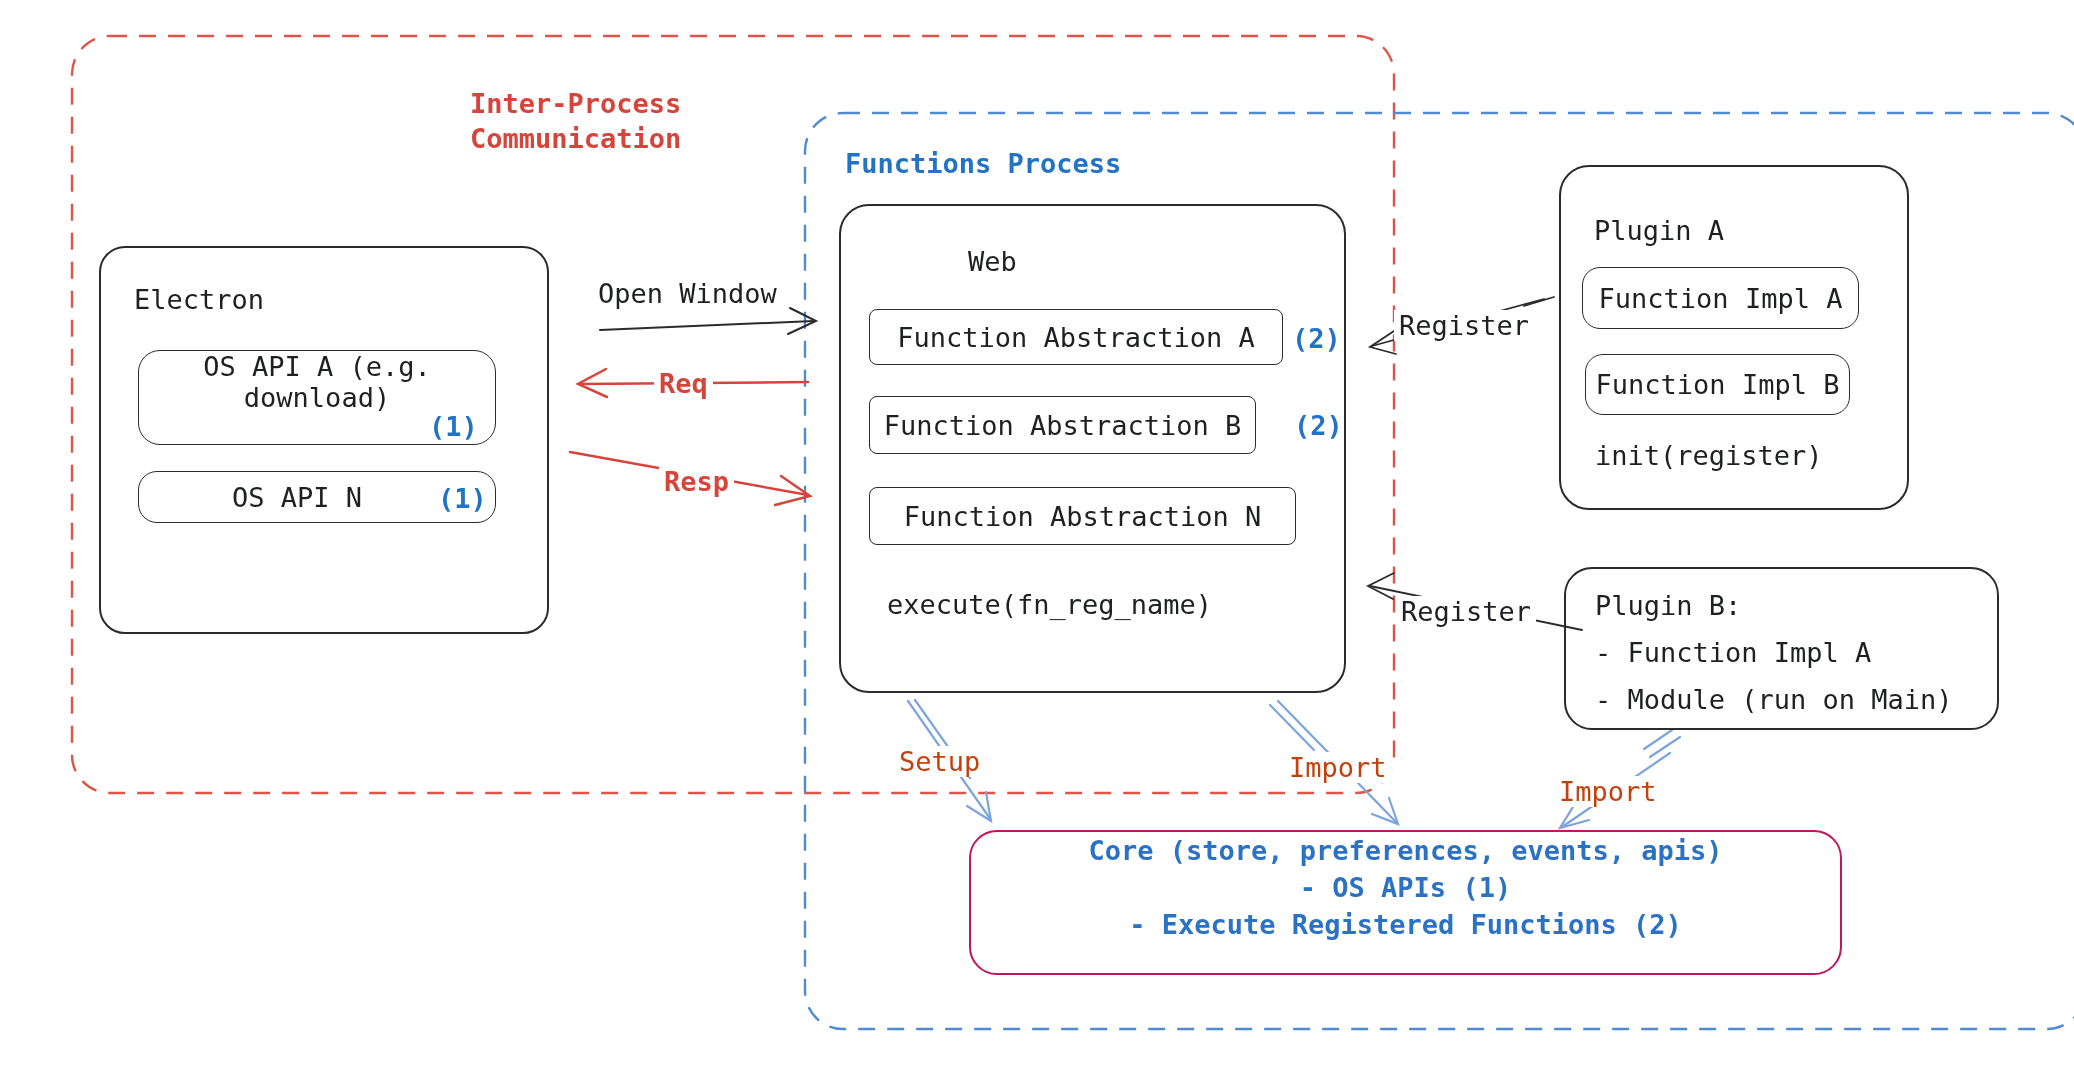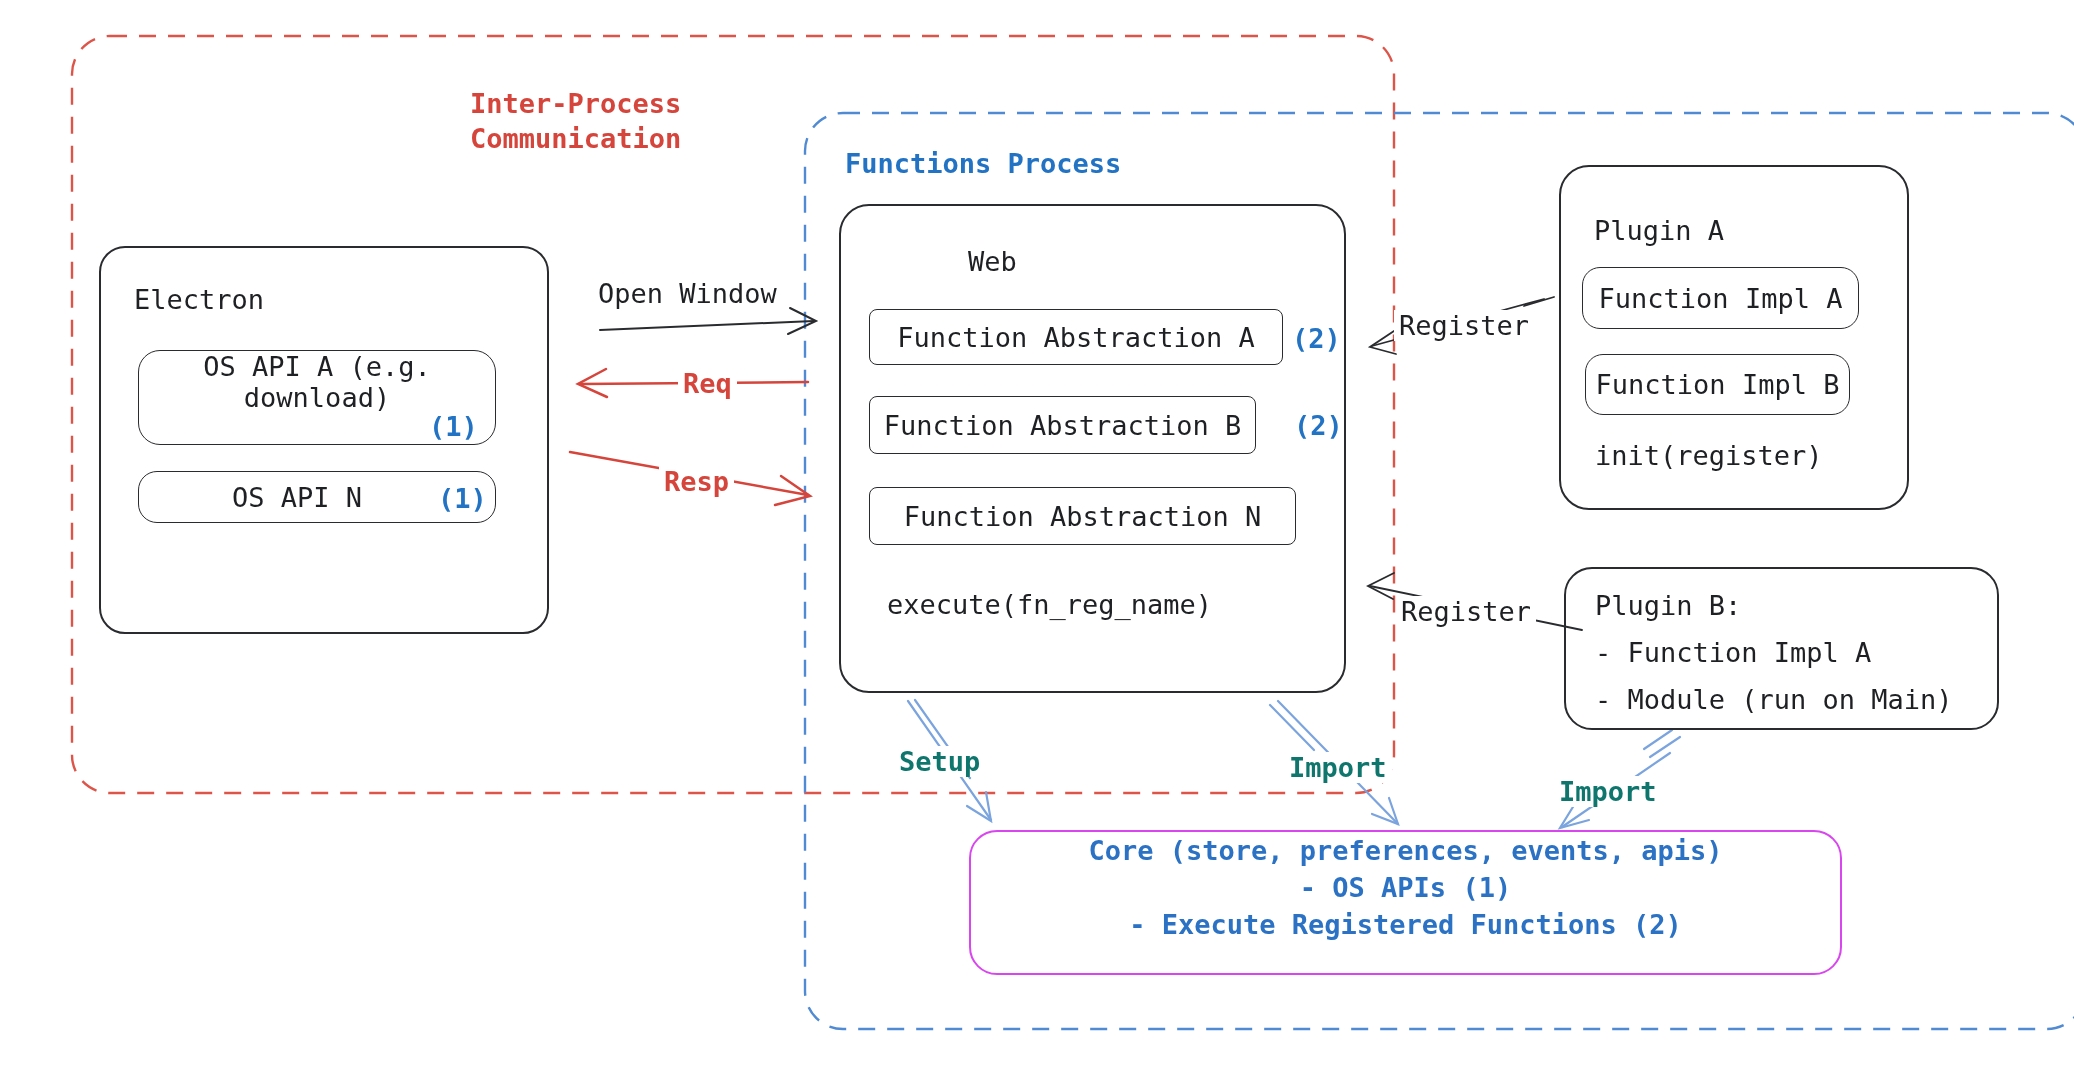--- a/index.html
+++ b/index.html
@@ -9,26 +9,26 @@
     color:#1f2023;font-size:27px;margin-left:42px;
   }
   svg.overlay{position:absolute;left:0;top:0;z-index:1;}
   .node{position:absolute;z-index:2;border:2px solid #2a2b2e;border-radius:28px;background:transparent;box-sizing:border-box;}
   .node.thin{border-width:1.8px;border-radius:8px;}
   .lbl{position:absolute;z-index:3;white-space:nowrap;}
   .chip{background:#ffffff;padding:0 5px;}
   .red{color:#d5453b;font-weight:600;}
   .redbold{color:#d5453b;font-weight:700;}
   .blue{color:#2273c4;font-weight:600;}
-  .bluearrowtxt{color:#0f766e;font-weight:700;}
+  .bluearrowtxt{color:#c2410c;font-weight:400;}
   .marker{color:#2273c4;font-weight:600;}
   .boxtxt{font-weight:500;}
   .center-flex{display:flex;align-items:center;justify-content:center;}
   .col-flex{display:flex;flex-direction:column;align-items:center;justify-content:flex-start;}
-  .core-box{position:absolute;z-index:2;border:2px solid #d946ef;border-radius:28px;box-sizing:border-box;}
+  .core-box{position:absolute;z-index:2;border:2px solid #be185d;border-radius:28px;box-sizing:border-box;}
   .core-line{color:#2b72c4;font-weight:600;line-height:37px;text-align:center;white-space:nowrap;}
   .pluginb-line{line-height:47px;white-space:nowrap;font-weight:500;}
 </style>
 </head>
 <body>
 
 <div class="stage">
 
   <svg class="overlay" width="2074" height="1066" viewBox="0 0 2074 1066">
 
@@ -138,21 +138,21 @@
     <div class="pluginb-line">- Module (run on Main)</div>
   </div>
 
   <div class="core-box col-flex" style="left:927px;top:830px;width:873px;height:145px;">
     <div class="core-line">Core (store, preferences, events, apis)</div>
     <div class="core-line">- OS APIs (1)</div>
     <div class="core-line">- Execute Registered Functions (2)</div>
   </div>
 
   <div class="lbl boxtxt" style="left:556px;top:278px;">Open Window</div>
-  <div class="lbl redbold chip" style="left:636px;top:368px;">Req</div>
+  <div class="lbl redbold chip" style="left:612px;top:368px;">Req</div>
   <div class="lbl redbold chip" style="left:617px;top:466px;">Resp</div>
   <div class="lbl boxtxt chip" style="left:1352px;top:310px;">Register</div>
   <div class="lbl boxtxt chip" style="left:1354px;top:596px;">Register</div>
   <div class="lbl bluearrowtxt chip" style="left:852px;top:746px;">Setup</div>
   <div class="lbl bluearrowtxt chip" style="left:1242px;top:752px;">Import</div>
   <div class="lbl bluearrowtxt chip" style="left:1512px;top:776px;">Import</div>
 
 </div>
 
 </body></html>

